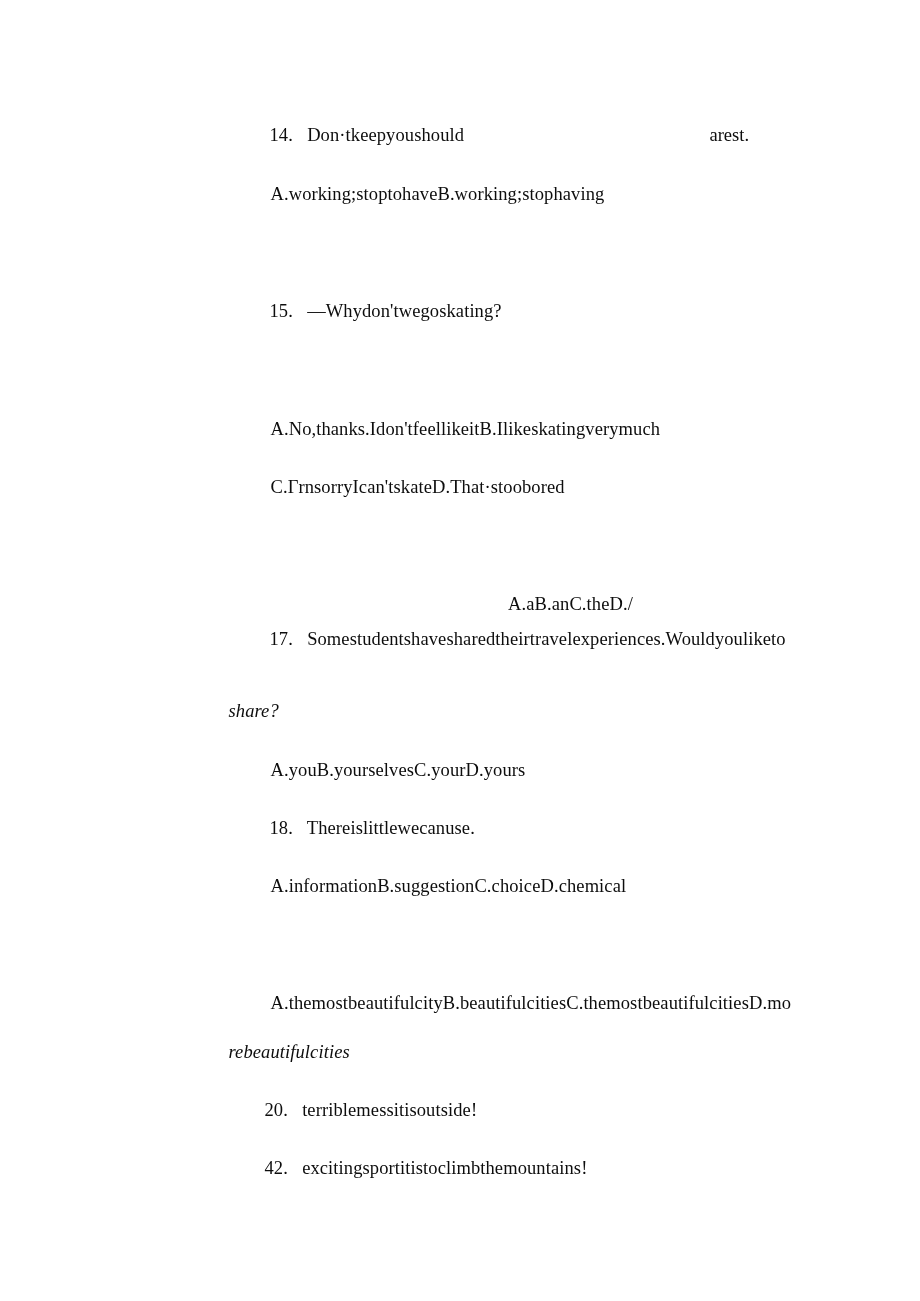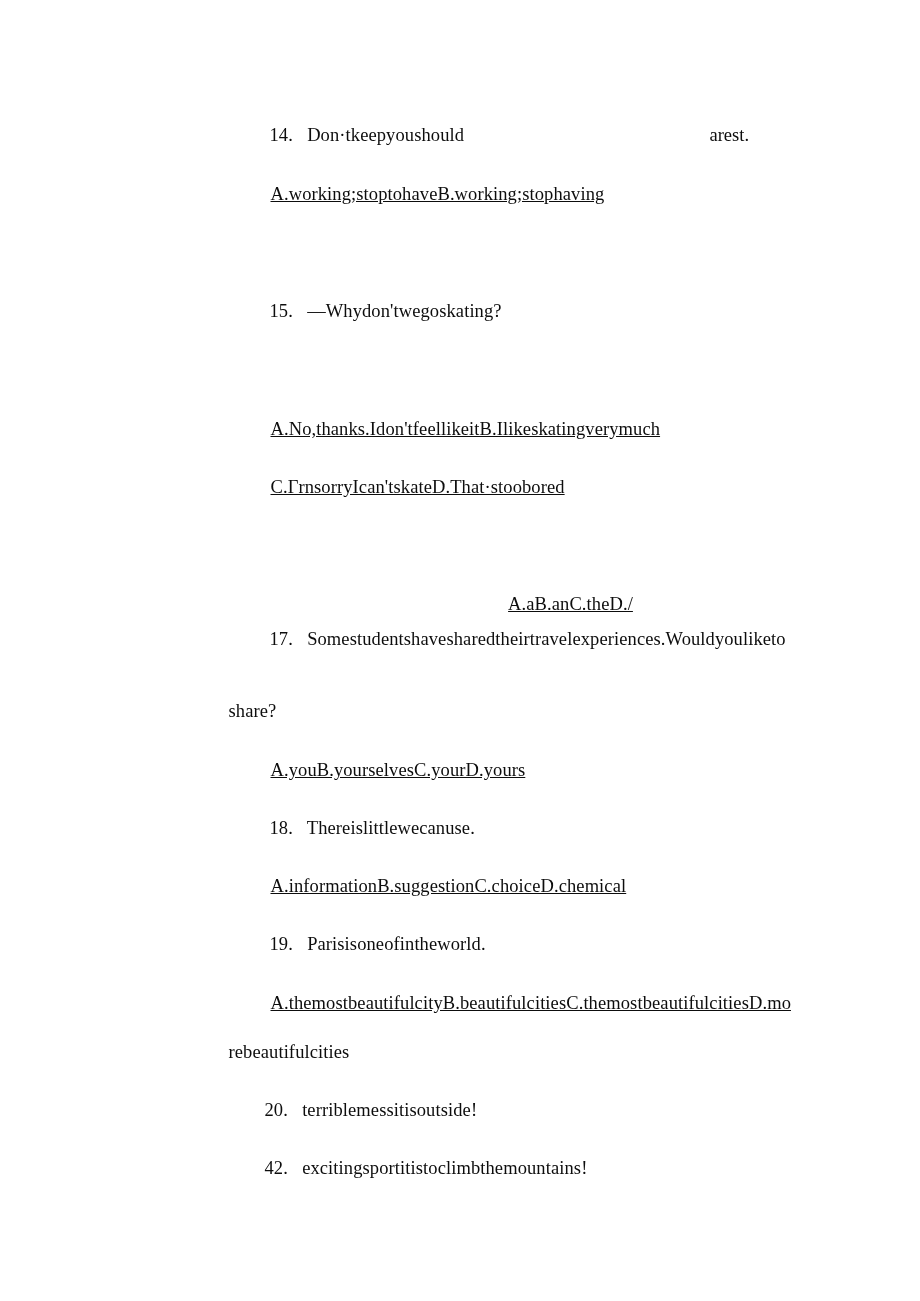--- a/index.html
+++ b/index.html
@@ -28,22 +28,22 @@
     font-size: 18.5px;
     line-height: 22px;
     letter-spacing: 0.1px;
     white-space: pre-wrap;
     word-break: normal;
     color: #0d0d0d;
   }
   
   .indent-q      { text-indent: 41px; }   
   .indent-q-sm   { text-indent: 36px; }   
-  .indent-opt    { text-indent: 42px; text-decoration: underline; }   
-  .indent-none   { text-indent: 0; }      
+  .indent-opt    { text-indent: 42px; }   
+  .indent-none   { text-indent: 0; font-style: italic; }      
 
   .num {
     
     white-space: pre;
   }
   .gap-wide { white-space: pre; }
 
   
   .float-frag {
     position: absolute;
@@ -72,21 +72,20 @@
 
   <div class="line indent-opt" style="top:593px;text-align:center;">A.aB.anC.theD./</div>
 
   <div class="line indent-q" style="top:628px;"><span class="num">17.</span><span class="gap-wide">   </span><span>Somestudentshavesharedtheirtravelexperiences.Wouldyouliketo</span></div>
   <div class="line indent-none" style="top:700px;">share?</div>
   <div class="line indent-opt" style="top:759px;">A.youB.yourselvesC.yourD.yours</div>
 
   <div class="line indent-q" style="top:817px;"><span class="num">18.</span><span class="gap-wide">   </span><span>Thereislittlewecanuse.</span></div>
   <div class="line indent-opt" style="top:875px;">A.informationB.suggestionC.choiceD.chemical</div>
 
-  <div class="line indent-q" style="top:933px;"><span class="num">19.</span><span class="gap-wide">   </span><span>Parisisoneofintheworld.</span></div>
   <div class="line indent-opt" style="top:992px;">A.themostbeautifulcityB.beautifulcitiesC.themostbeautifulcitiesD.mo</div>
   <div class="line indent-none" style="top:1041px;">rebeautifulcities</div>
 
   <div class="line indent-q-sm" style="top:1099px;"><span class="num">20.</span><span class="gap-wide">   </span><span>terriblemessitisoutside!</span></div>
 
   <div class="line indent-q-sm" style="top:1157px;"><span class="num">42.</span><span class="gap-wide">   </span><span>excitingsportitistoclimbthemountains!</span></div>
 
 </div>
 
 </body></html>

